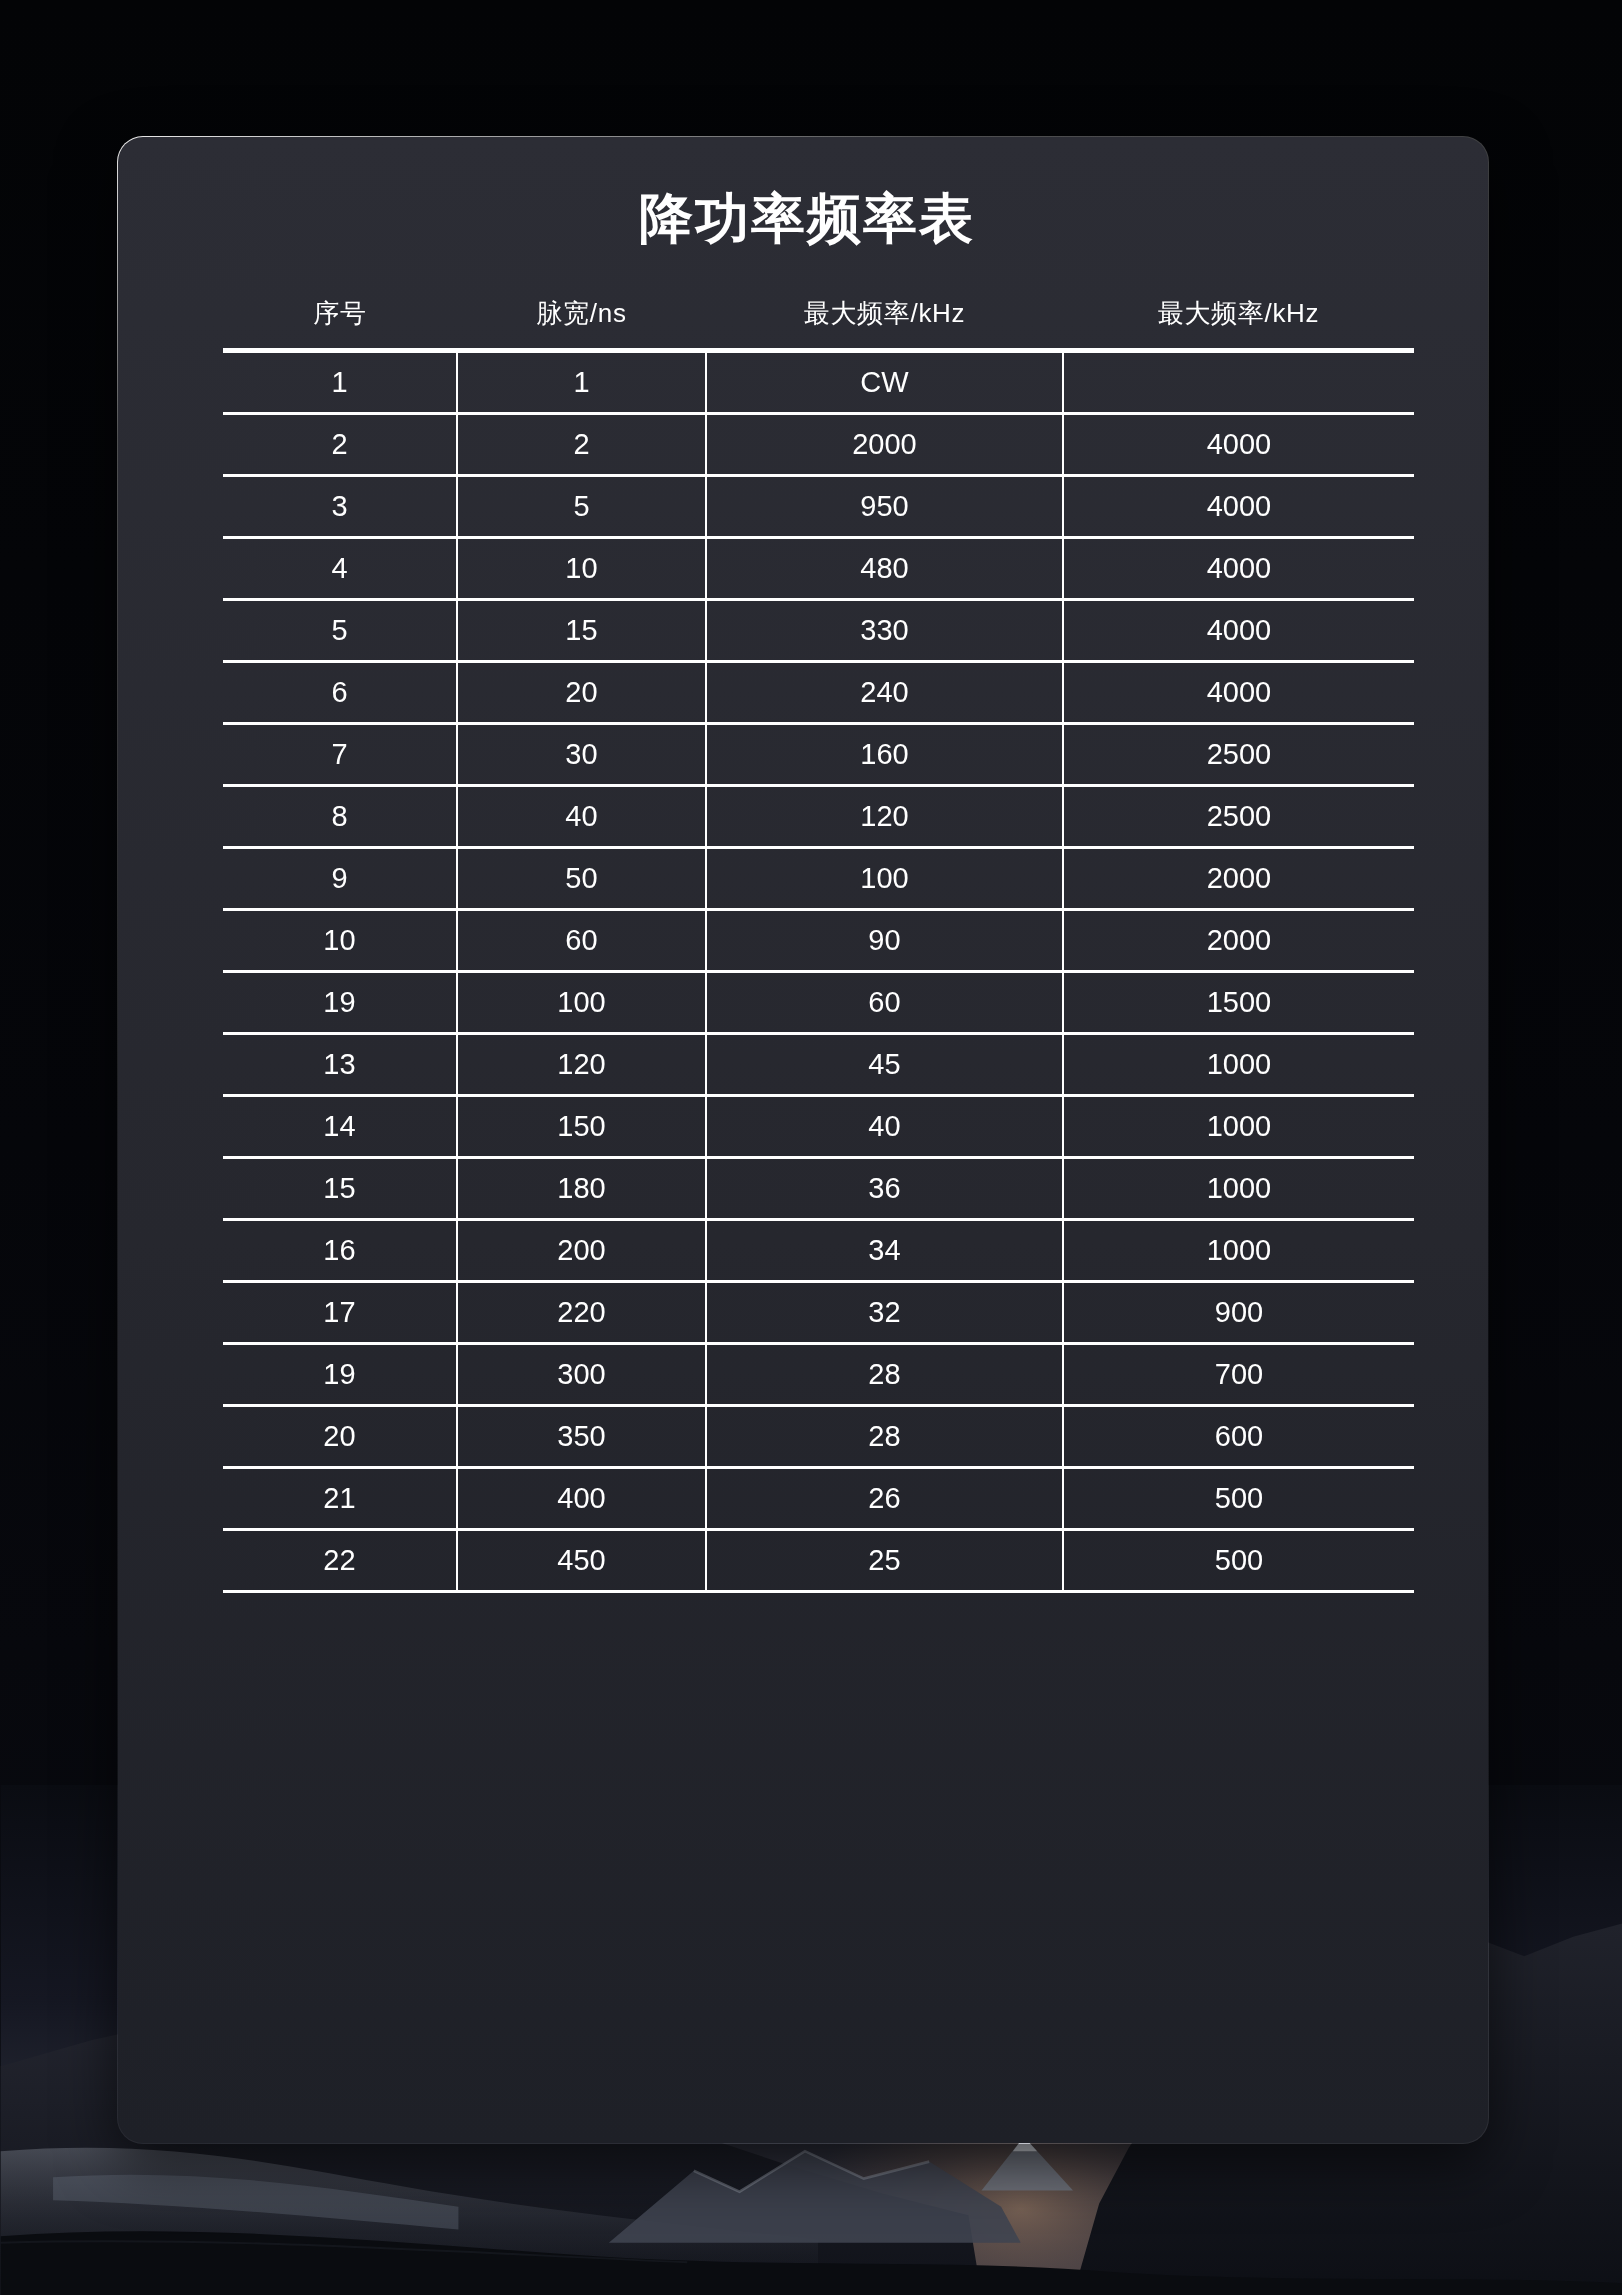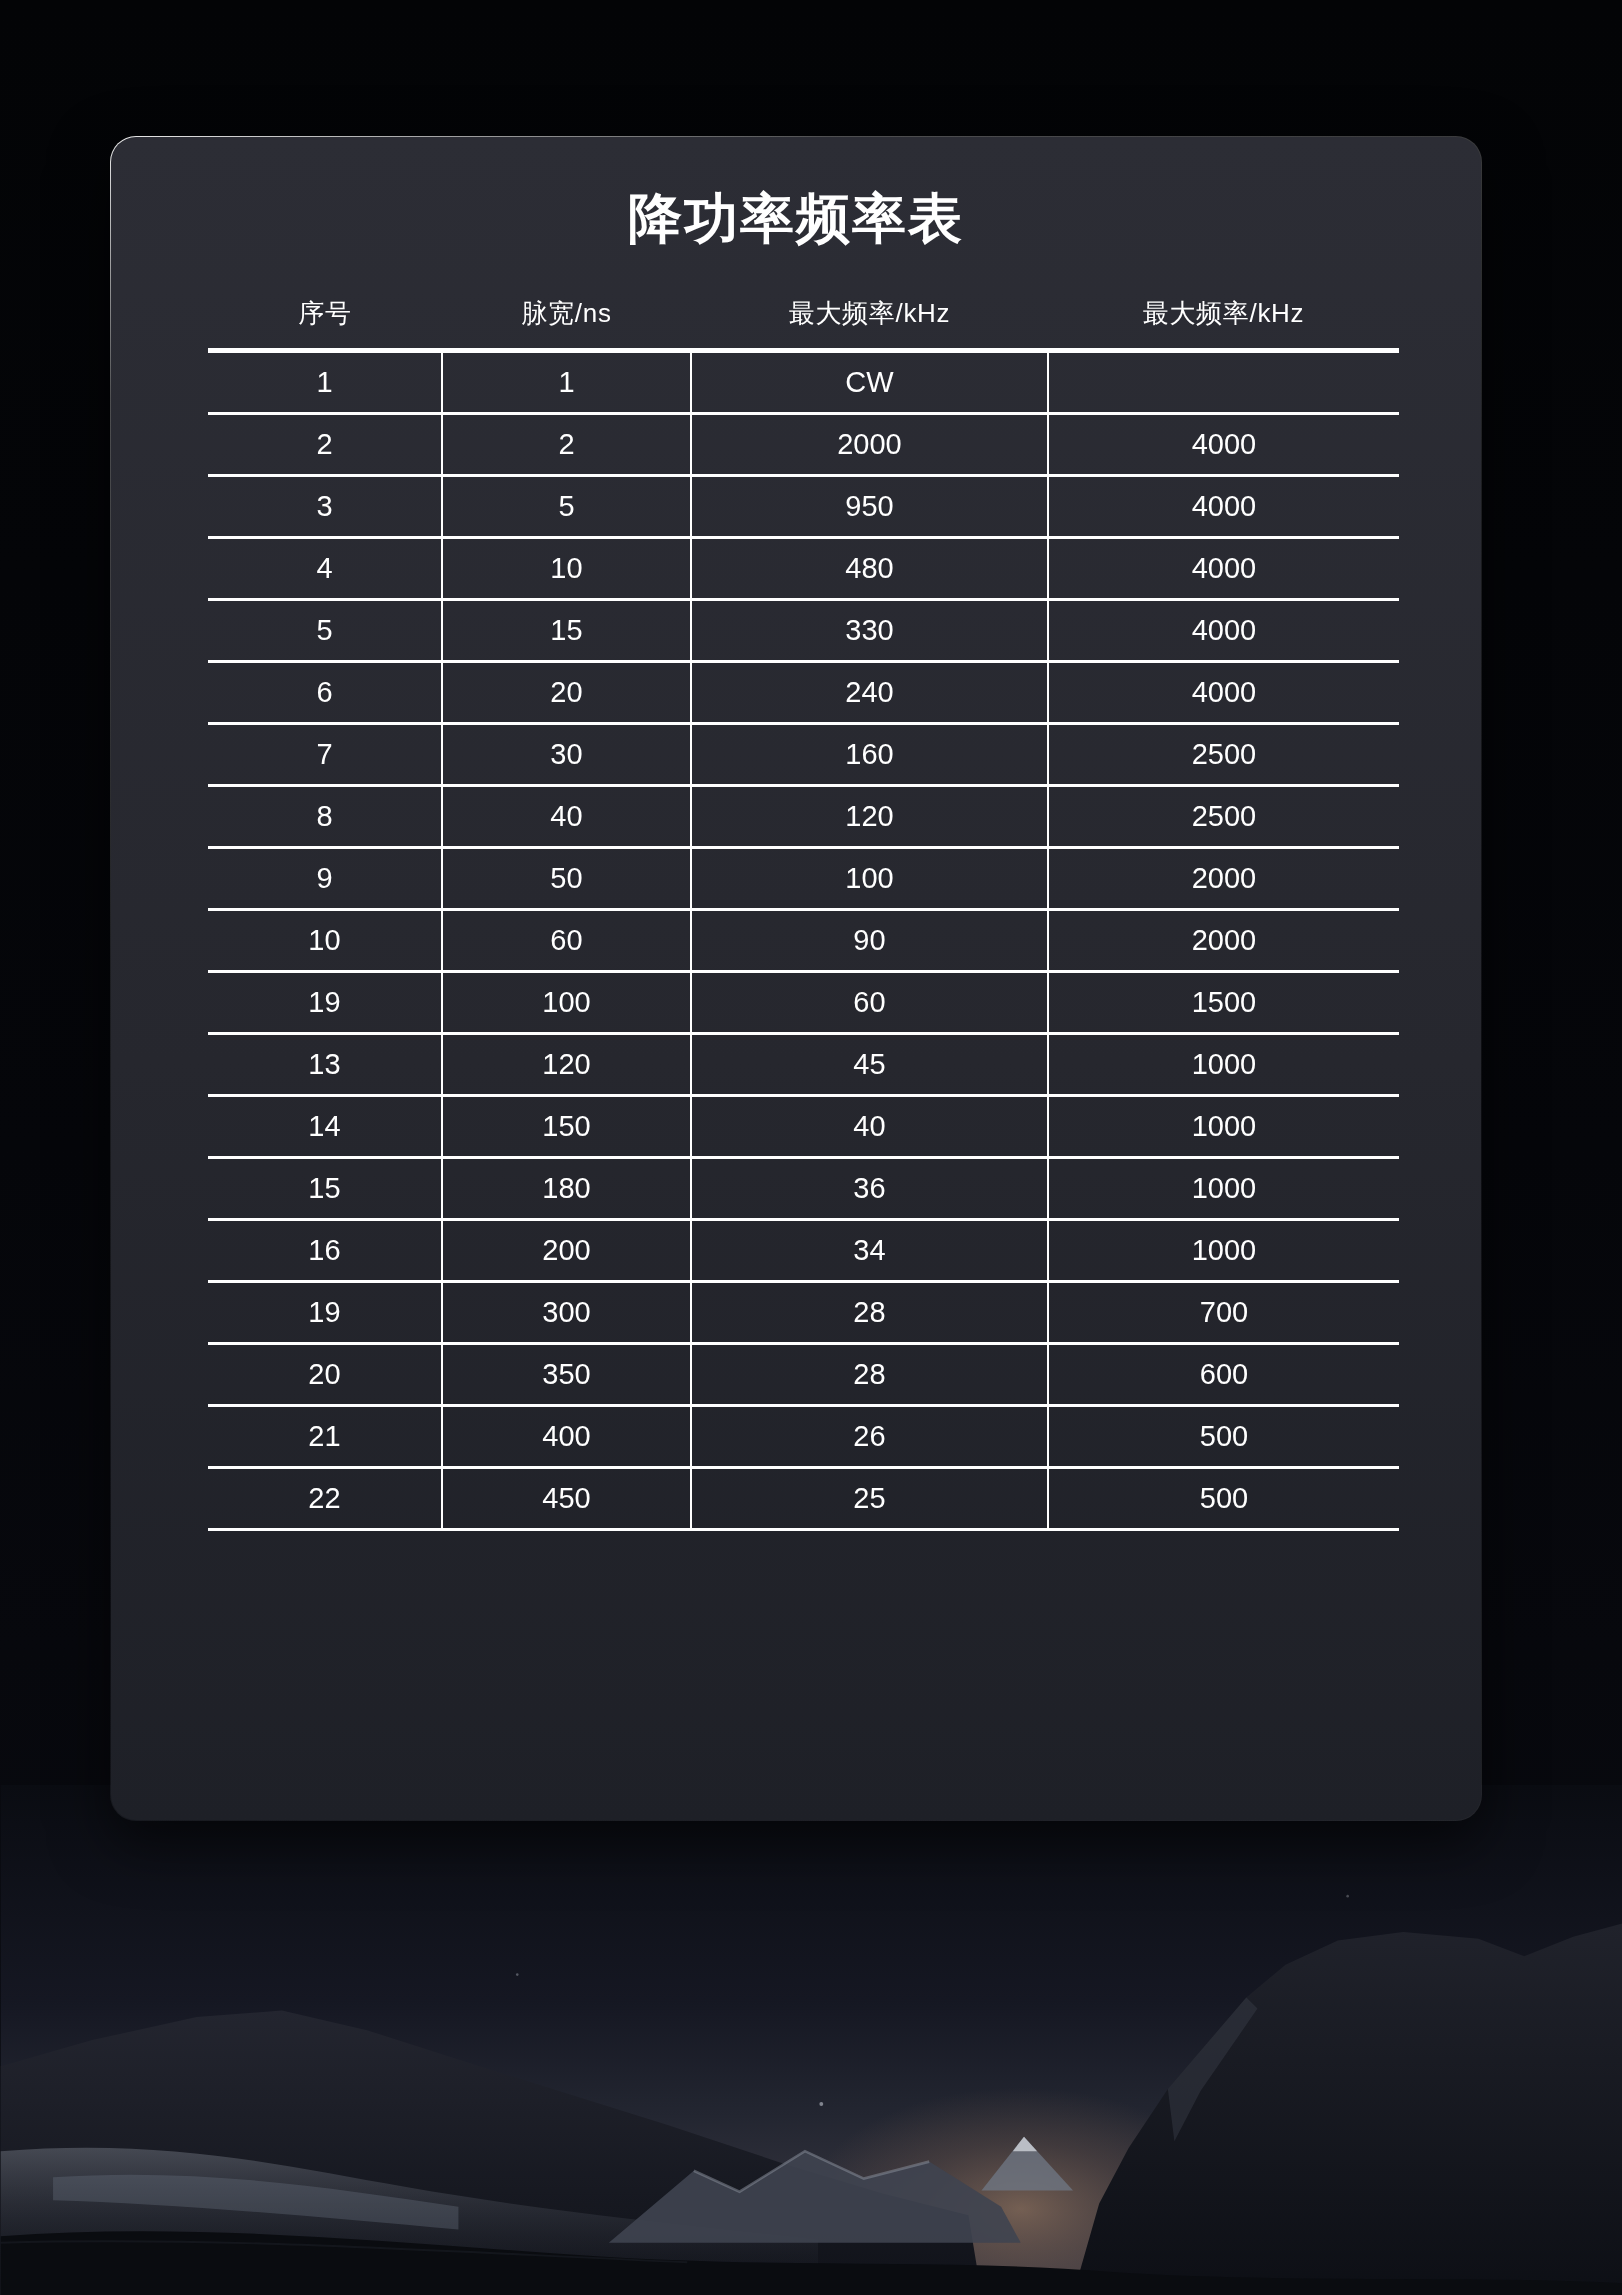--- a/index.html
+++ b/index.html
@@ -16,32 +16,33 @@
   .landscape {
     position: absolute;
     left: 0; bottom: 0;
     width: 1623px; height: 510px;
   }
   .landscape svg { display: block; }
 
   
   .card {
     position: absolute;
-    left: 110px; top: 136px;
-    width: 1372px; height: 1685px;
+    left: 117px; top: 136px;
+    width: 1372px; height: 2008px;
     box-sizing: border-box;
     border-radius: 26px;
     border: 1.3px solid transparent;
     background:
       linear-gradient(180deg, #2c2d35 0%, #26272e 55%, #1e2027 100%) padding-box,
       linear-gradient(160deg, rgba(255,255,255,0.92) 0%, rgba(255,255,255,0.30) 12%,
                       rgba(255,255,255,0.10) 38%, rgba(255,255,255,0.03) 68%,
                       rgba(255,255,255,0.10) 100%) border-box;
     box-shadow: 0 19.6px 59px rgba(0,0,0,0.6);
     z-index: 2;
+    padding-left: 8px;
   }
 
   .title {
     margin: 50px 0 0 0;
     text-align: center;
     font-size: 54px;
     line-height: 62px;
     font-weight: 700;
     letter-spacing: 2px;
     color: #ffffff;
@@ -241,20 +242,26 @@
           <td>36</td>
           <td>1000</td>
         </tr>
         <tr>
           <td>16</td>
           <td>200</td>
           <td>34</td>
           <td>1000</td>
         </tr>
         <tr>
+          <td>17</td>
+          <td>220</td>
+          <td>32</td>
+          <td>900</td>
+        </tr>
+        <tr>
           <td>19</td>
           <td>300</td>
           <td>28</td>
           <td>700</td>
         </tr>
         <tr>
           <td>20</td>
           <td>350</td>
           <td>28</td>
           <td>600</td>

